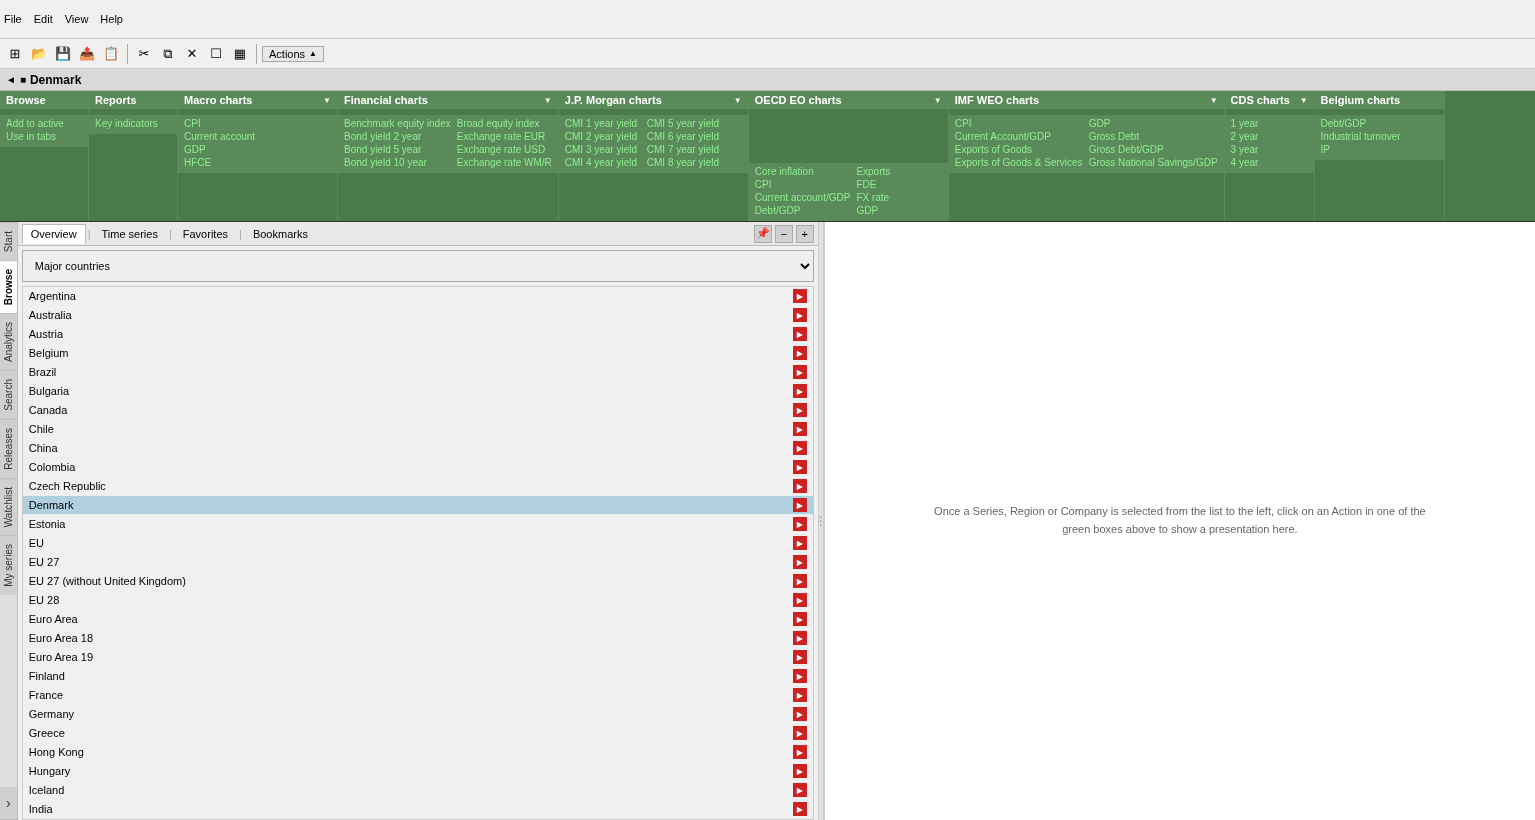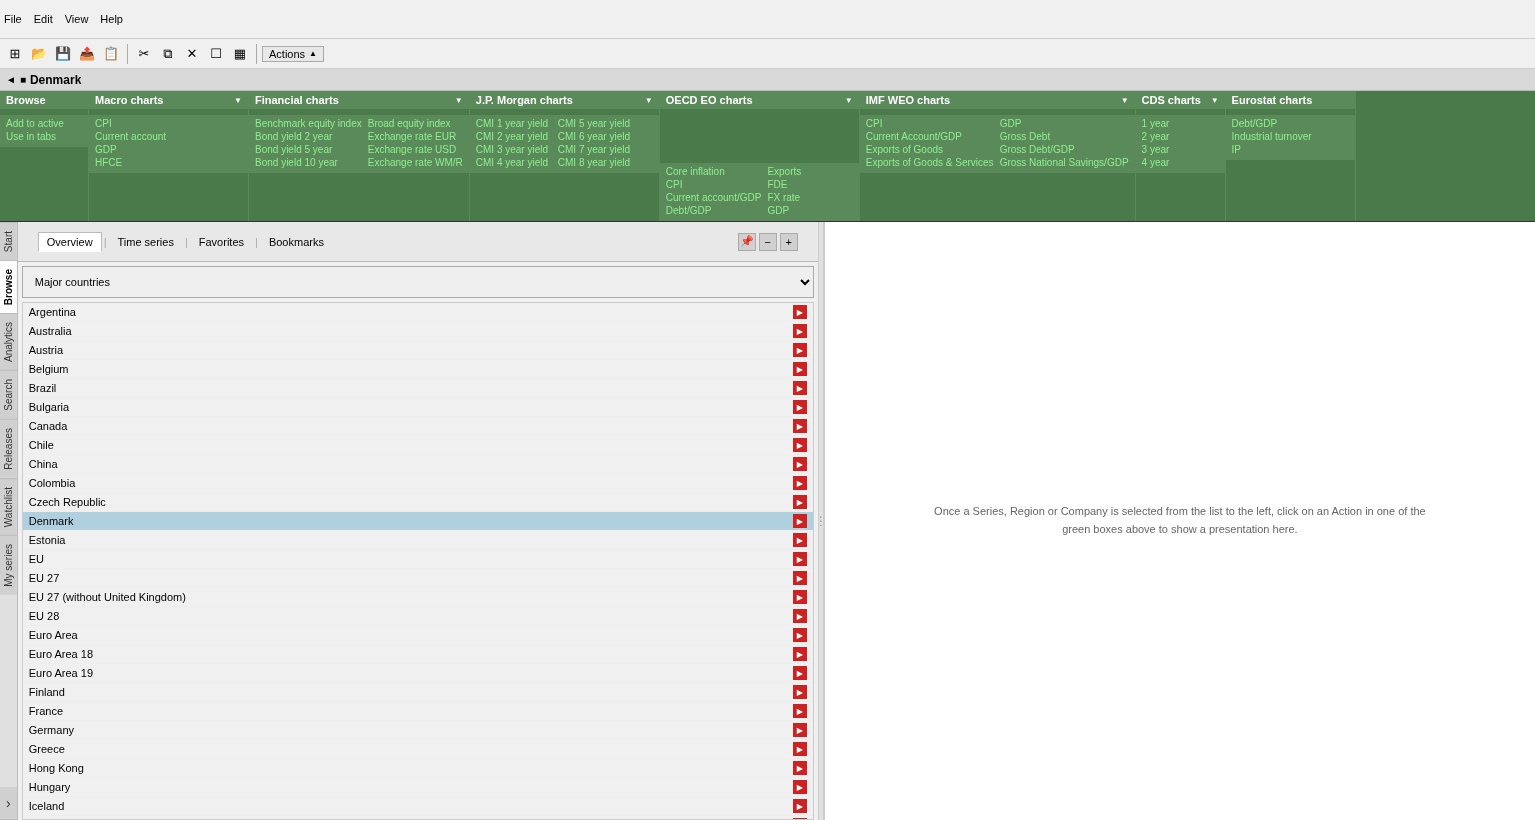--- a/index.html
+++ b/index.html
@@ -36,21 +36,21 @@
     
     #left-sidebar { width: 18px; background: #e0e0e0; display: flex; flex-direction: column; border-right: 1px solid #bbb; }
     .sidebar-tab { writing-mode: vertical-rl; text-orientation: mixed; transform: rotate(180deg); padding: 8px 2px; cursor: pointer; font-size: 10px; background: #d0d0d0; border-bottom: 1px solid #bbb; color: #333; display: flex; align-items: center; justify-content: center; }
     .sidebar-tab.active { background: #fff; color: #000; font-weight: bold; }
     .sidebar-tab-bottom { margin-top: auto; }
 
     
     #content { flex: 1; display: flex; flex-direction: column; overflow: hidden; }
 
     
-    #content-tabs { display: flex; align-items: center; background: #e8e8e8; border-bottom: 1px solid #bbb; padding: 0 20px; height: 40px; }
+    #content-tabs { display: flex; align-items: center; background: #e8e8e8; border-bottom: 1px solid #bbb; padding: 0 4px; height: 24px; }
     .content-tab { padding: 3px 8px; cursor: pointer; font-size: 11px; border: 1px solid transparent; }
     .content-tab.active { background: #fff; border: 1px solid #bbb; border-bottom: 1px solid #fff; }
     .content-tab-sep { color: #aaa; margin: 0 2px; }
     .content-tab-icons { margin-left: auto; display: flex; gap: 3px; }
     .content-tab-icon { width: 18px; height: 18px; display: flex; align-items: center; justify-content: center; border: 1px solid #aaa; background: #d0d0d0; cursor: pointer; font-size: 11px; }
 
     
     #list-area { display: flex; flex-direction: column; flex: 1; overflow: hidden; }
     #list-dropdown { margin: 4px; display: flex; }
     #list-dropdown select { flex: 1; font-size: 11px; border: 1px solid #aaa; padding: 8px; }
@@ -115,20 +115,30 @@
       <span>Browse</span>
     </div>
     <div class="chart-menu-items">
       <div class="chart-menu-col">
         <span class="chart-item">Add to active</span>
         <span class="chart-item">Use in tabs</span>
       </div>
     </div>
   </div>
 
+  <div class="chart-menu" style="min-width:80px;">
+    <div class="chart-menu-header">
+      <span>Reports</span>
+    </div>
+    <div class="chart-menu-items">
+      <div class="chart-menu-col">
+        <span class="chart-item">Key indicators</span>
+      </div>
+    </div>
+  </div>
 
   <div class="chart-menu" style="min-width:160px;">
     <div class="chart-menu-header">
       <span>Macro charts</span>
       <span class="dropdown-arrow">▼</span>
     </div>
     <div class="chart-menu-items">
       <div class="chart-menu-col">
         <span class="chart-item">CPI</span>
         <span class="chart-item">Current account</span>
@@ -232,21 +242,21 @@
         <span class="chart-item">1 year</span>
         <span class="chart-item">2 year</span>
         <span class="chart-item">3 year</span>
         <span class="chart-item">4 year</span>
       </div>
     </div>
   </div>
 
   <div class="chart-menu" style="min-width:130px;">
     <div class="chart-menu-header">
-      <span>Eurostat charts</span>
+      <span>Belgium charts</span>
     </div>
     <div class="chart-menu-items">
       <div class="chart-menu-col">
         <span class="chart-item">Debt/GDP</span>
         <span class="chart-item">Industrial turnover</span>
         <span class="chart-item">IP</span>
       </div>
     </div>
   </div>
 </div>

